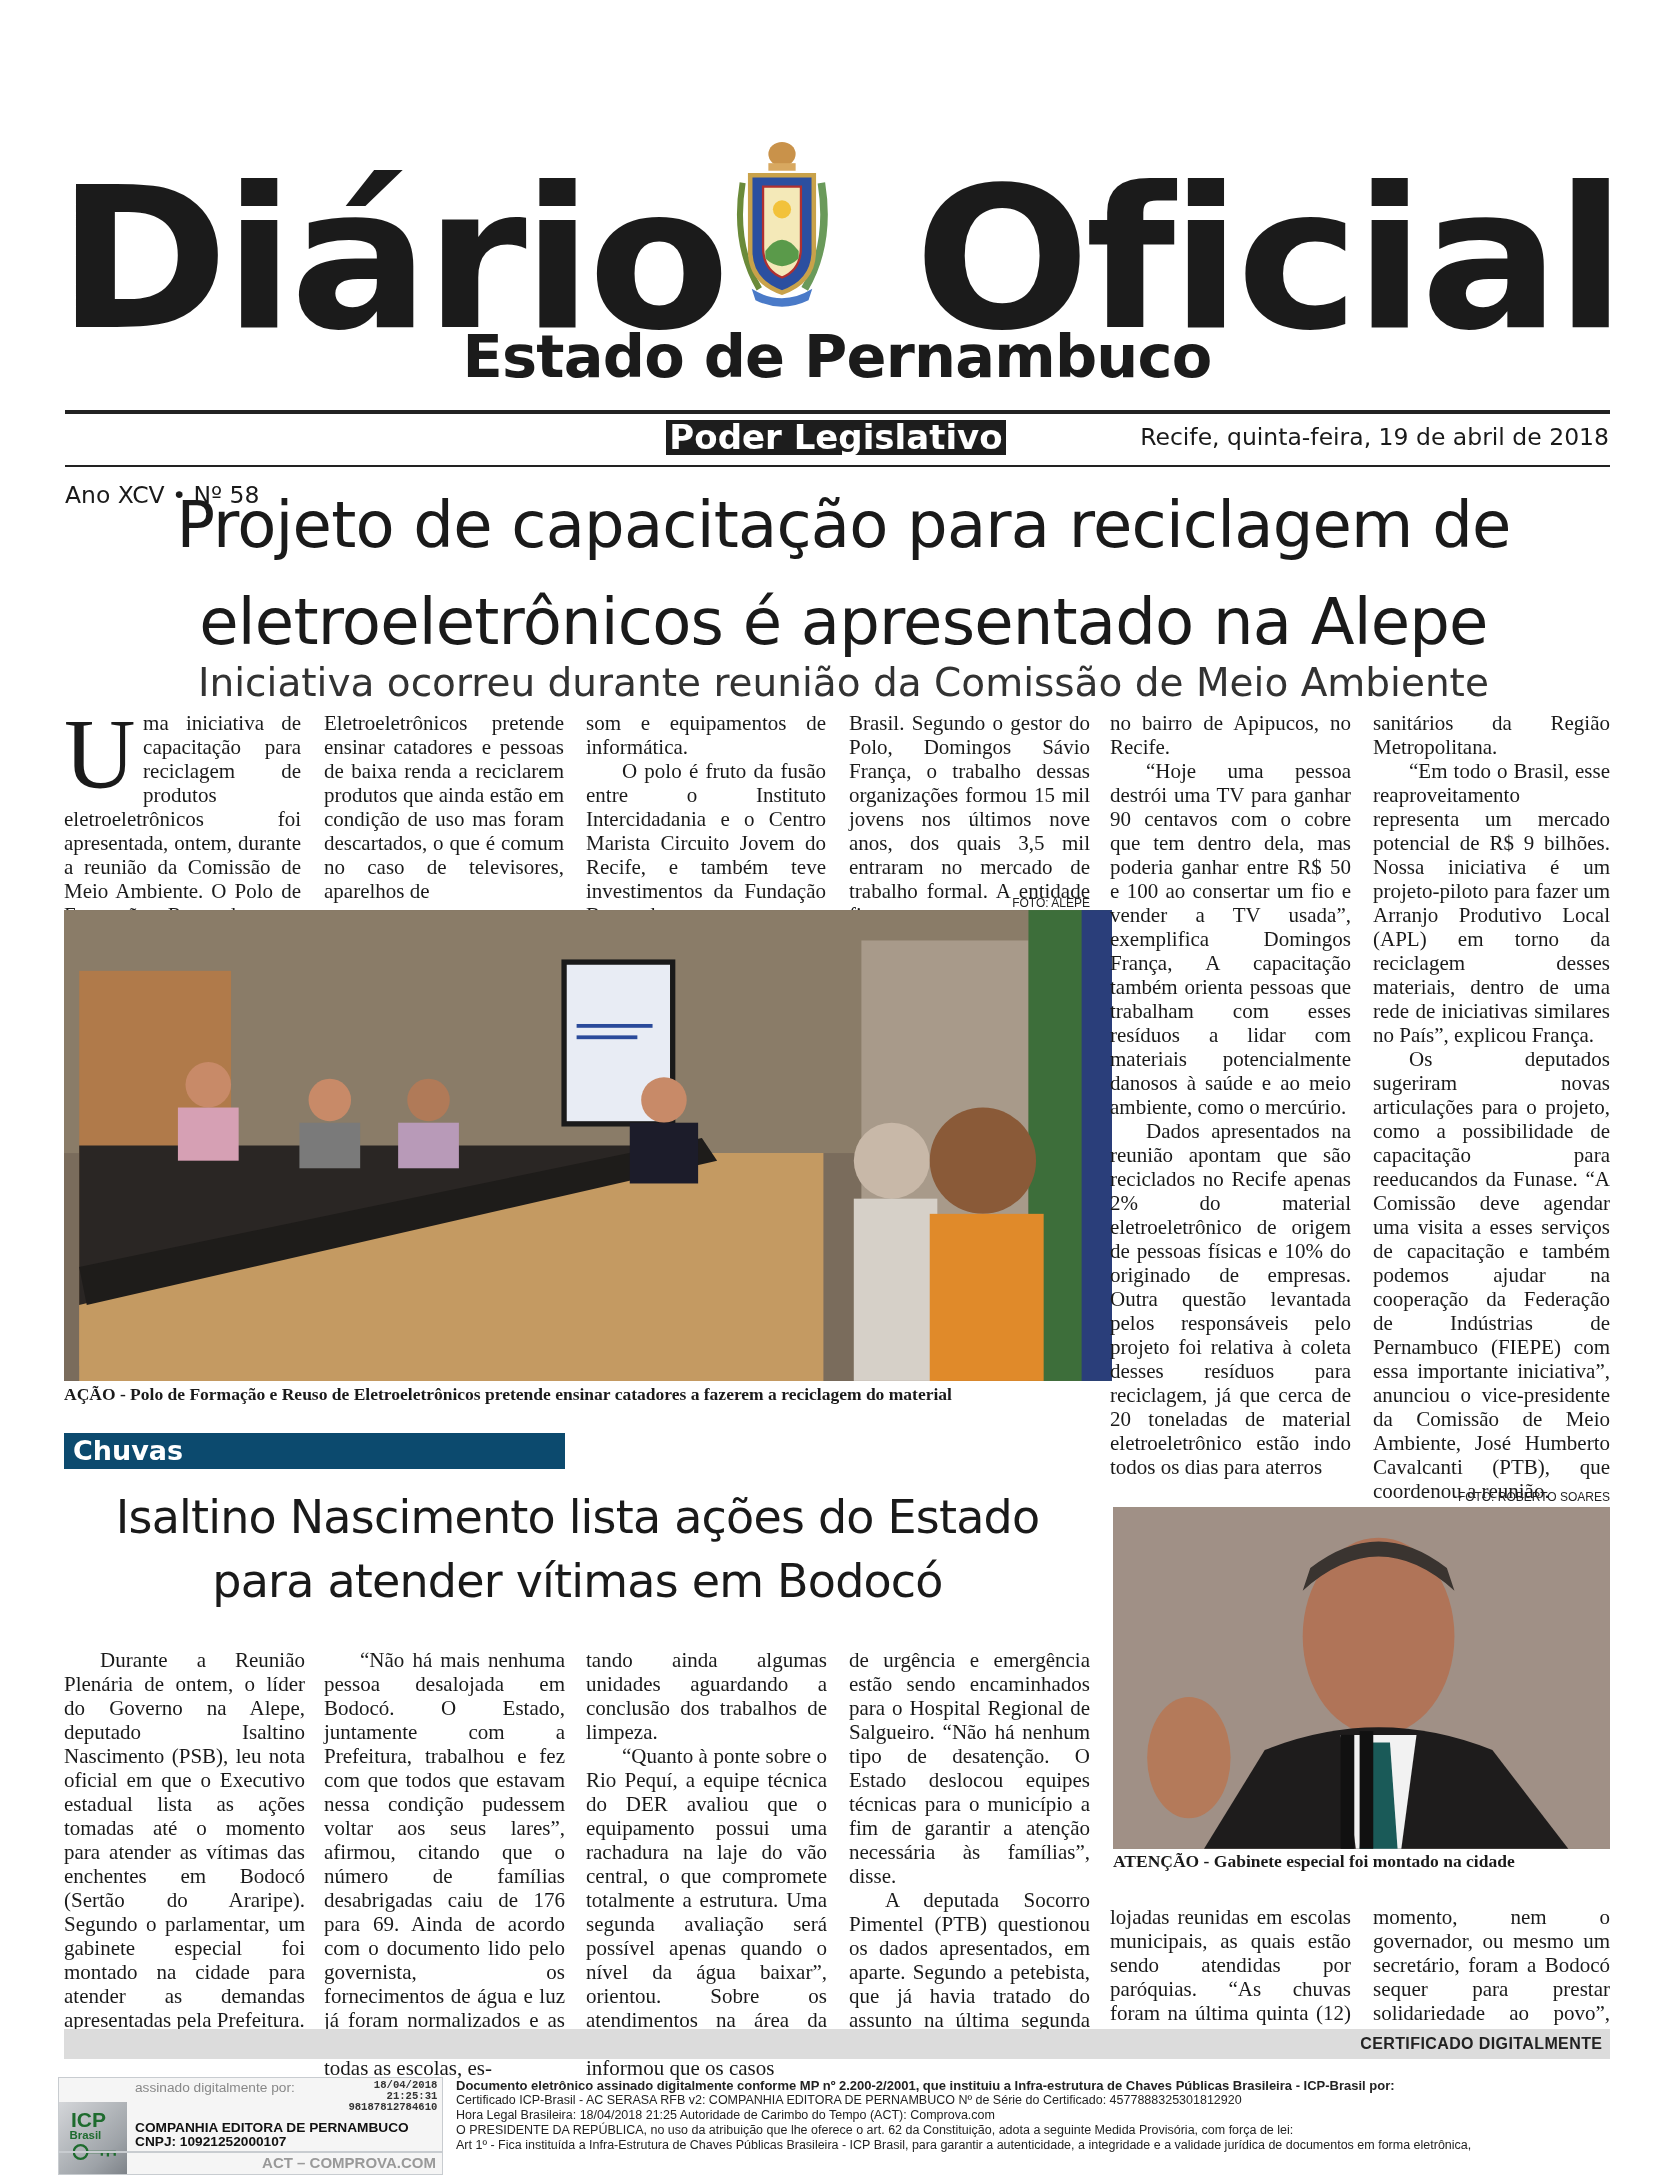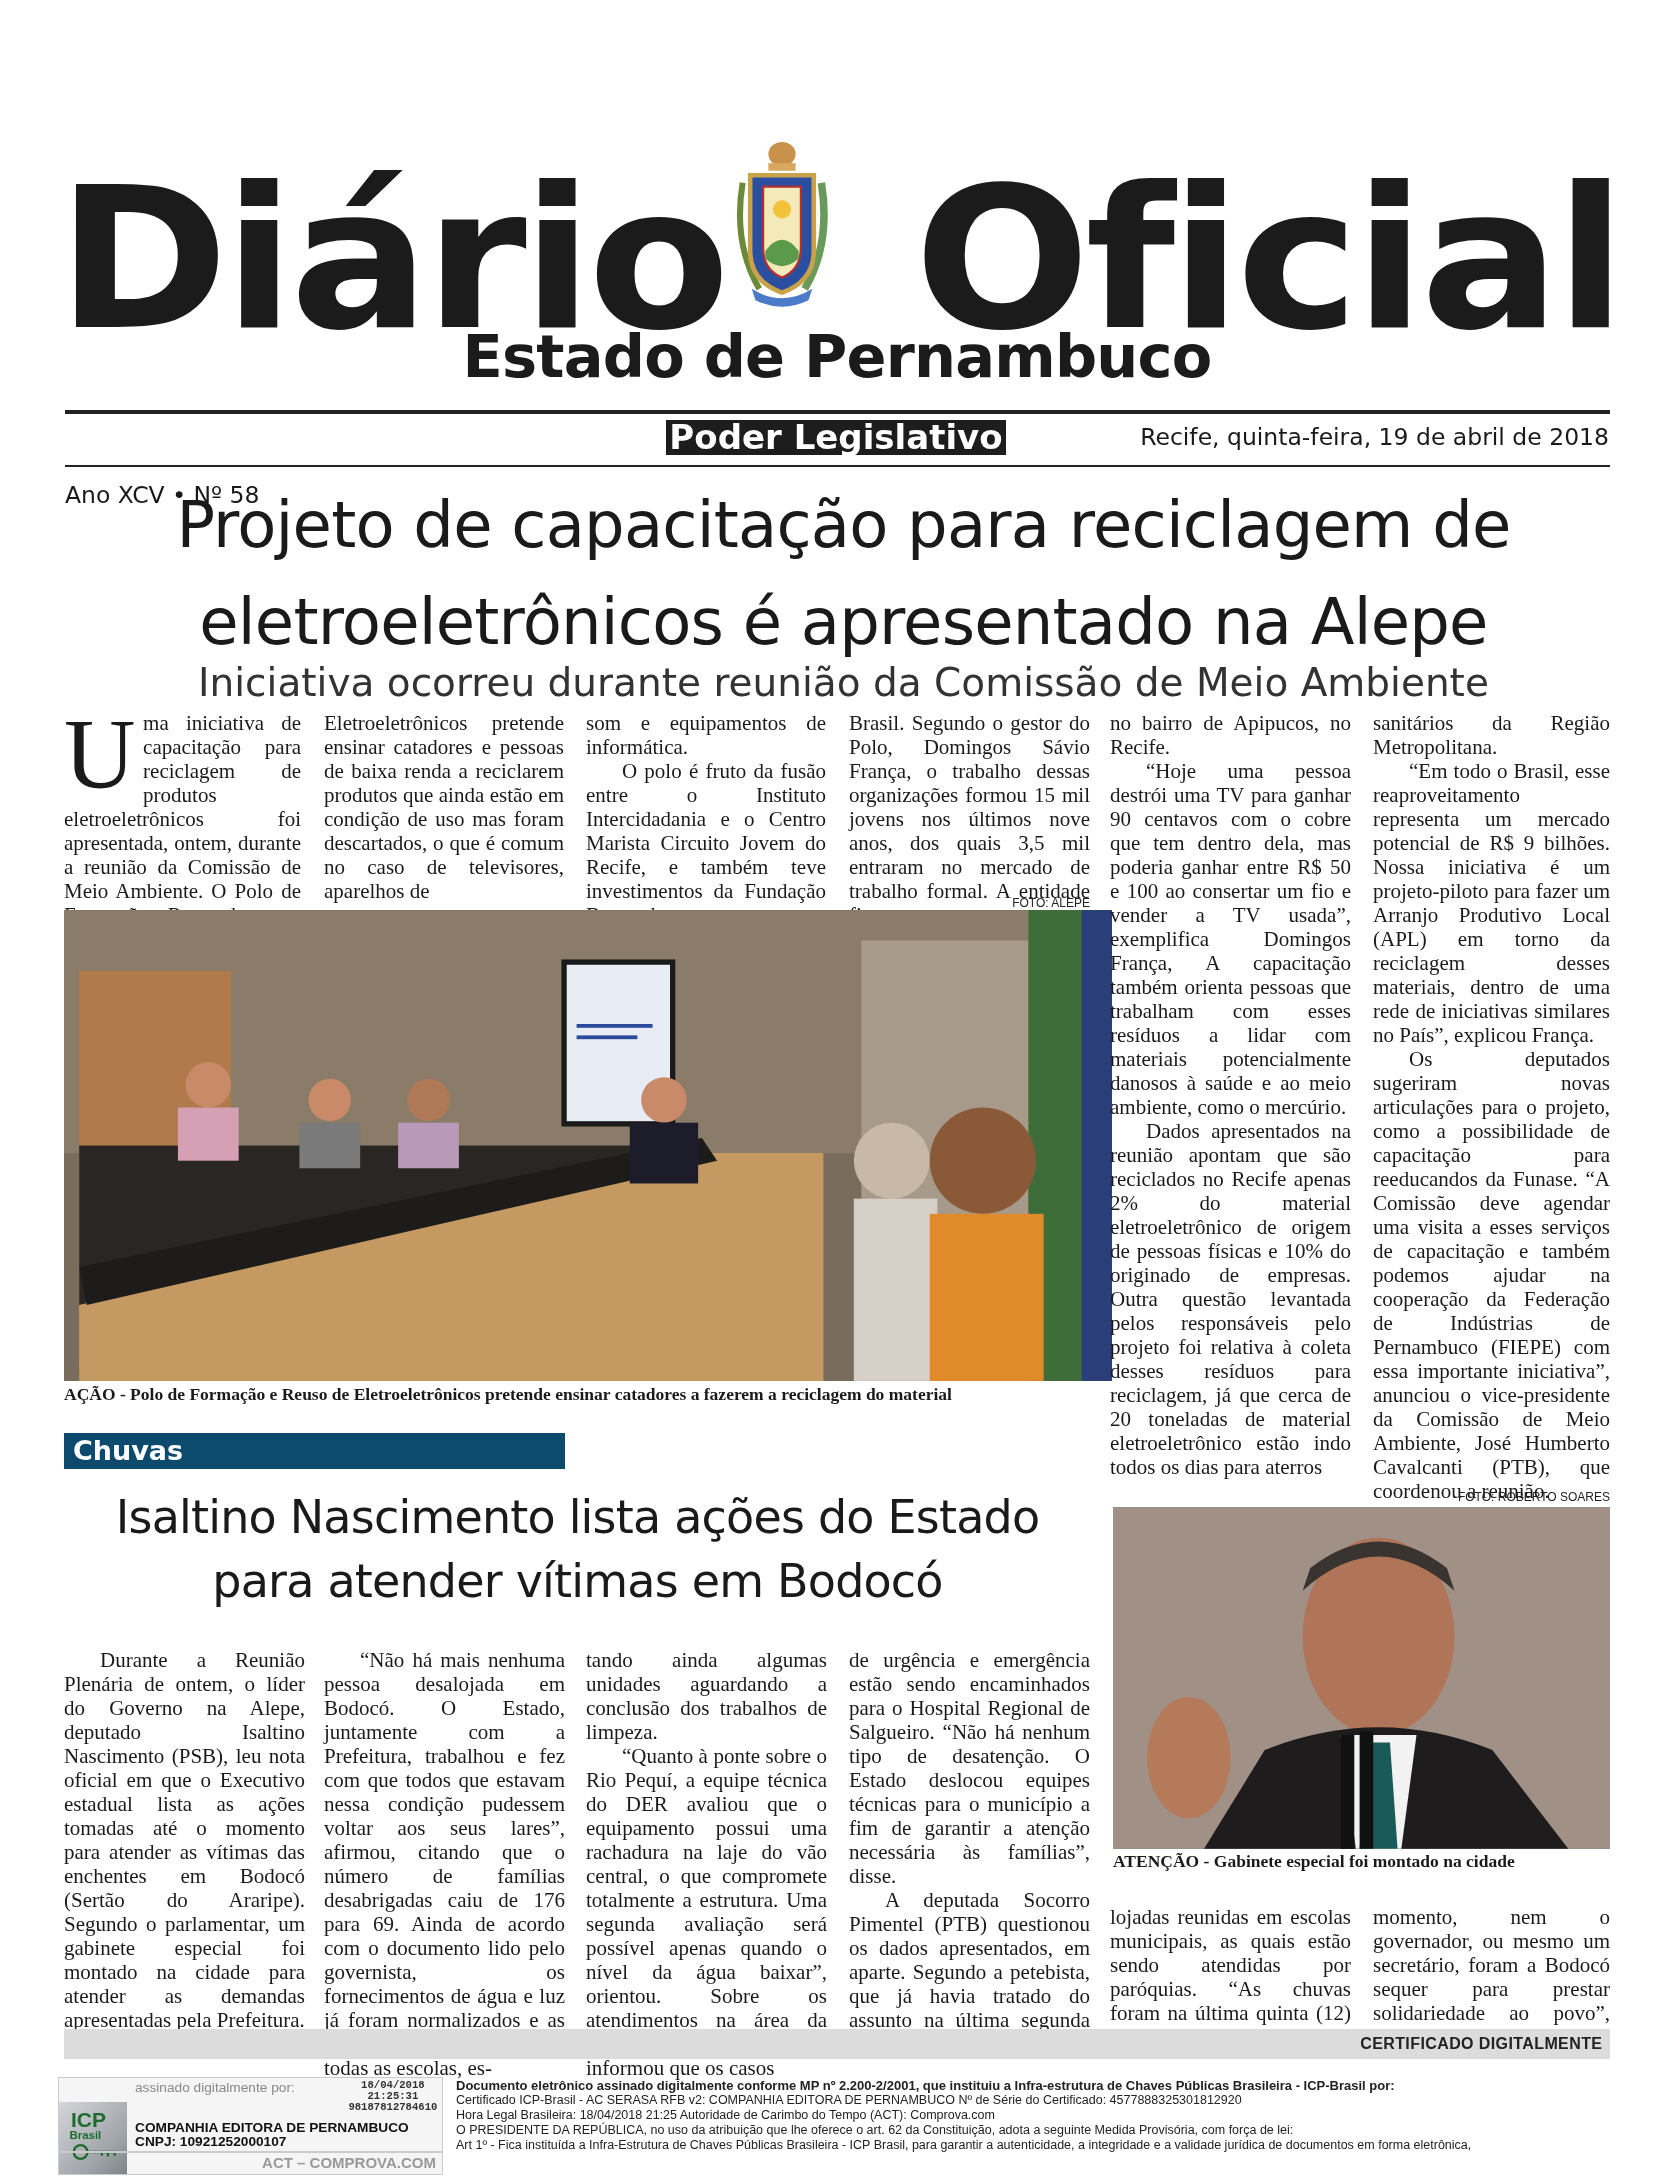--- a/index.html
+++ b/index.html
@@ -41,21 +41,21 @@
 
   
   #cert-bar{left:64px;top:2029px;width:1546px;height:30px;background:#dcdcdc;}
   #cert-label{right:7.6px;top:0;font-size:16px;line-height:30px;font-weight:bold;color:#222;letter-spacing:0.4px;}
   #stamp{left:58px;top:2077px;width:383px;height:96px;border:1.5px solid #c8ccd0;background:#f5f5f5;overflow:hidden;}
   #stamp-logo{left:0;top:0;width:68px;height:73px;background:linear-gradient(135deg,#d4d6d9,#9ea3a8 70%,#7d8288);margin-top:24px;}
   #stamp-icp{left:12px;top:7.6px;font-weight:bold;font-size:21px;line-height:20px;color:#1e6b2e;font-family:"Liberation Sans",sans-serif;}
   #stamp-brasil{left:10.6px;top:26.6px;font-weight:bold;font-size:11.4px;color:#1e6b2e;font-family:"Liberation Sans",sans-serif;}
   #stamp-key{left:13.7px;top:40px;width:44px;height:20px;}
   #stamp-signed{left:76px;top:1.5px;font-size:13.7px;color:#888;font-family:"Liberation Sans",sans-serif;}
-  #stamp-meta{right:4.6px;top:1.5px;text-align:center;font-family:"Liberation Mono",monospace;font-weight:bold;font-size:10.6px;line-height:11.4px;color:#333;}
+  #stamp-meta{right:4.6px;top:1.5px;text-align:right;font-family:"Liberation Mono",monospace;font-weight:bold;font-size:10.6px;line-height:11.4px;color:#333;}
   #stamp-company{left:76px;top:43px;font-weight:bold;font-size:13.7px;line-height:13.7px;color:#111;font-family:"Liberation Sans",sans-serif;}
   #stamp-divider{left:0;top:73px;width:383px;height:1.5px;background:#c8ccd0;}
   #stamp-act{right:6px;top:76px;font-weight:bold;font-size:15px;color:#999;font-family:"Liberation Sans",sans-serif;}
   #legal{left:456px;top:2078px;width:1154px;font-family:"Liberation Sans",sans-serif;font-size:12.5px;line-height:15px;color:#222;}
   #legal .b{font-weight:bold;font-size:13px;}
 </style>
 </head>
 <body>
 
 <div id="mast-title" class="abs">

